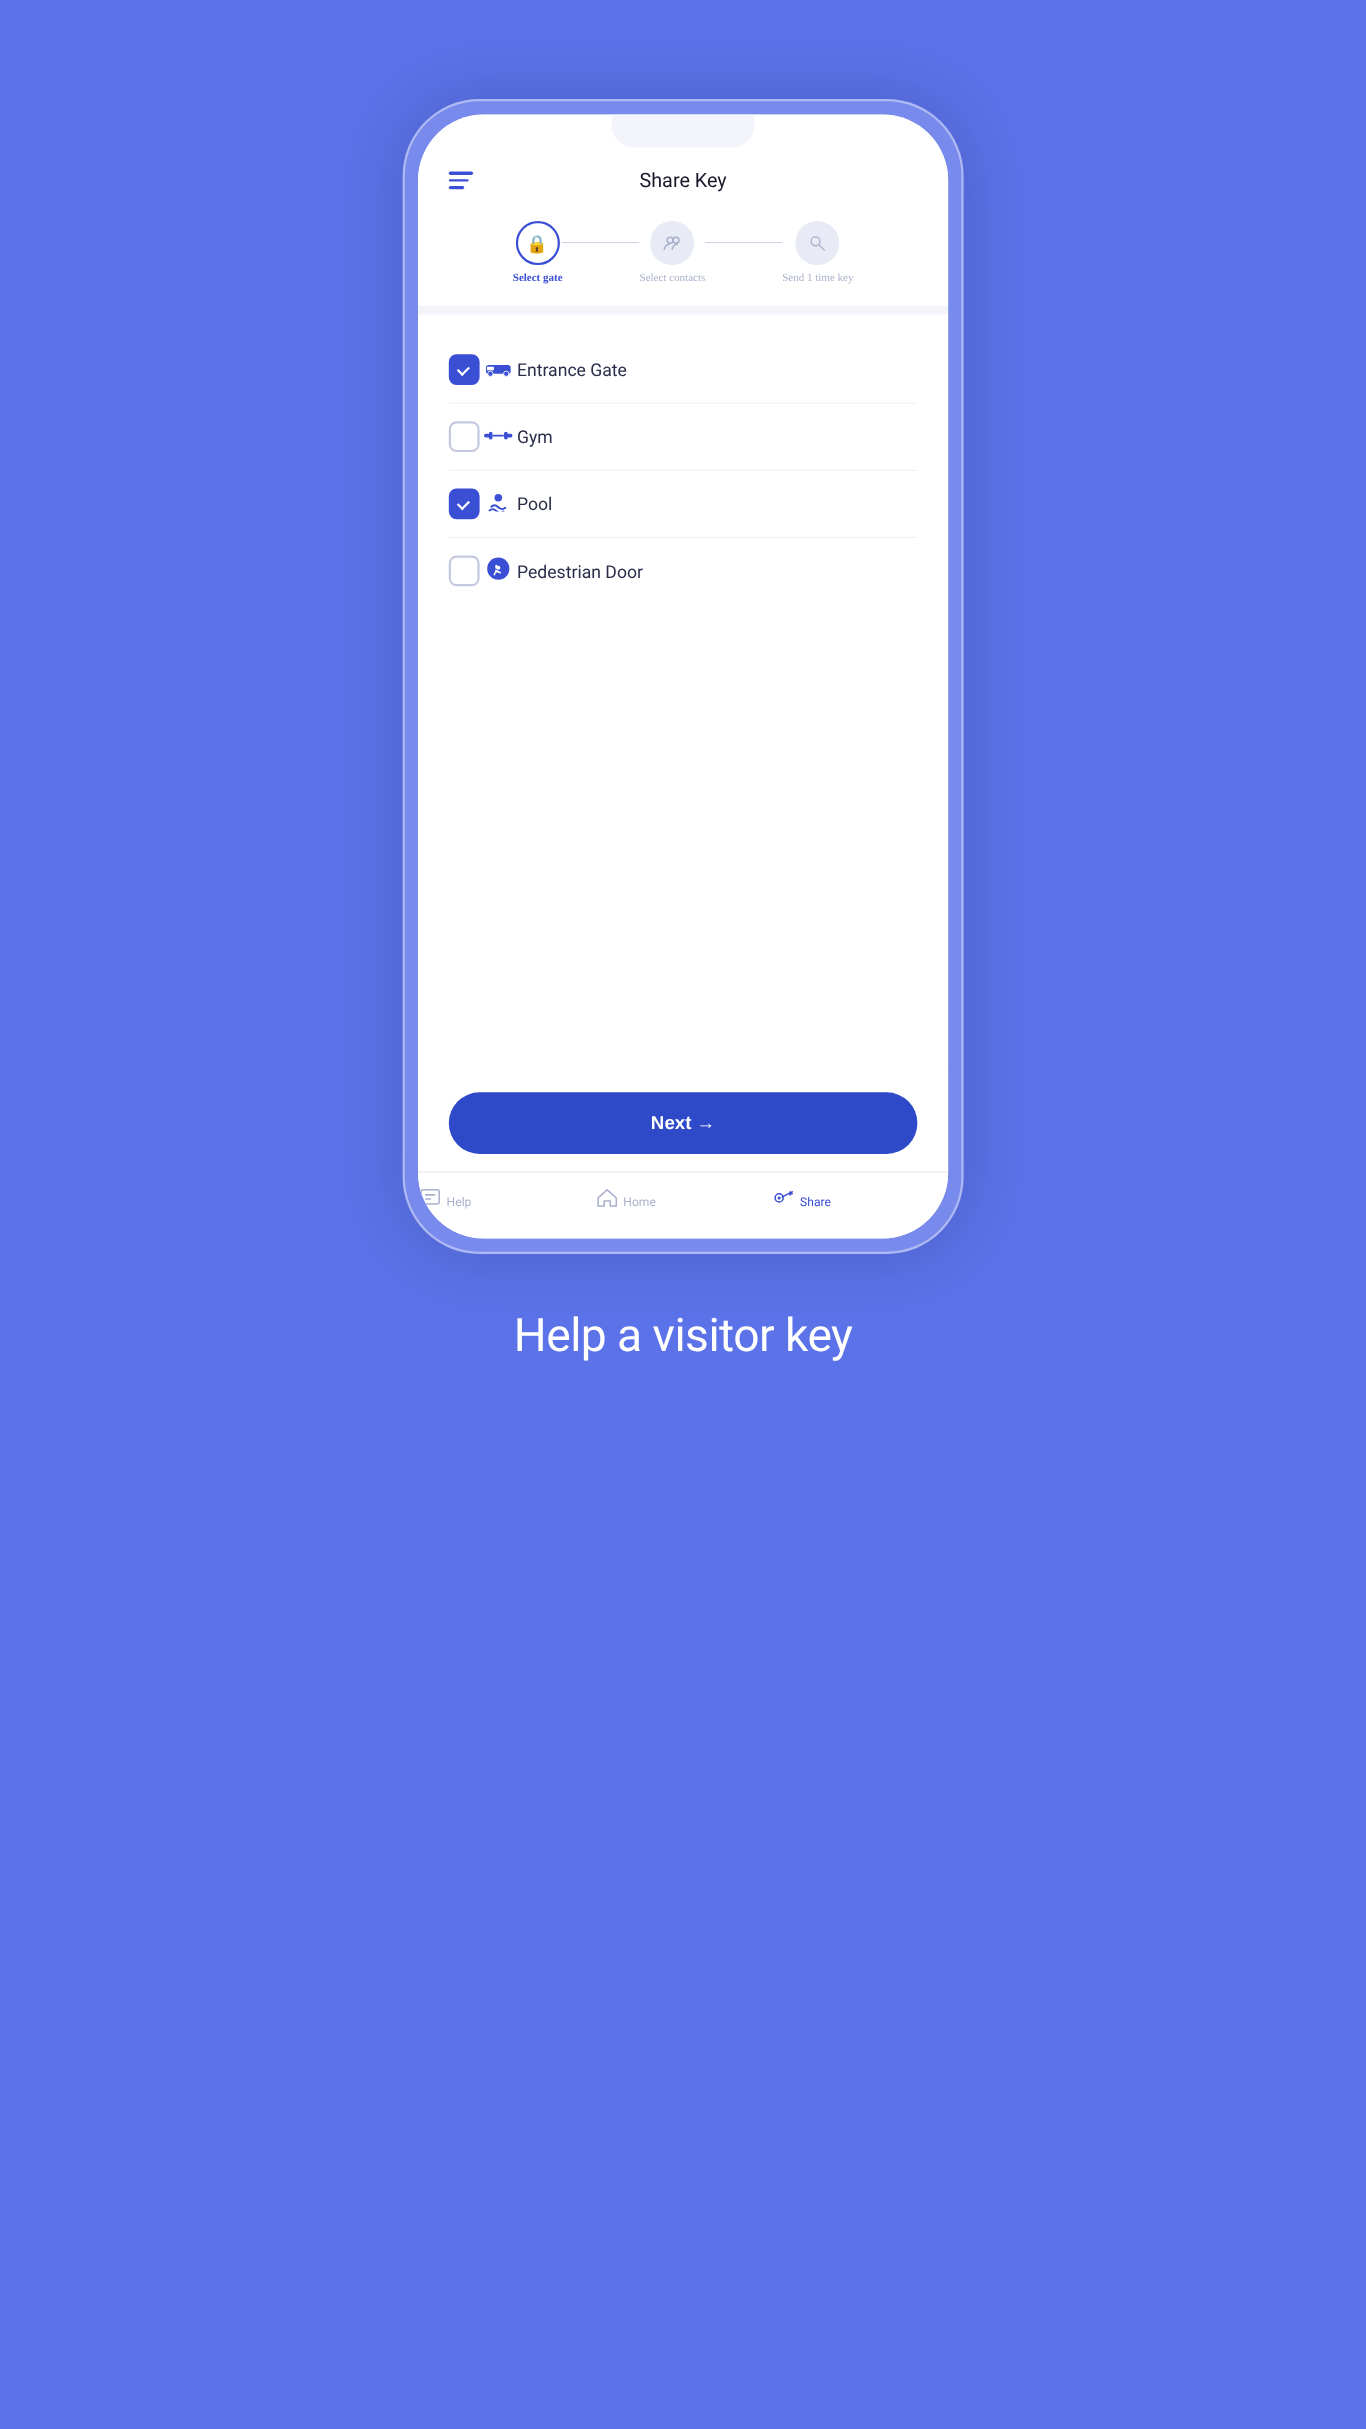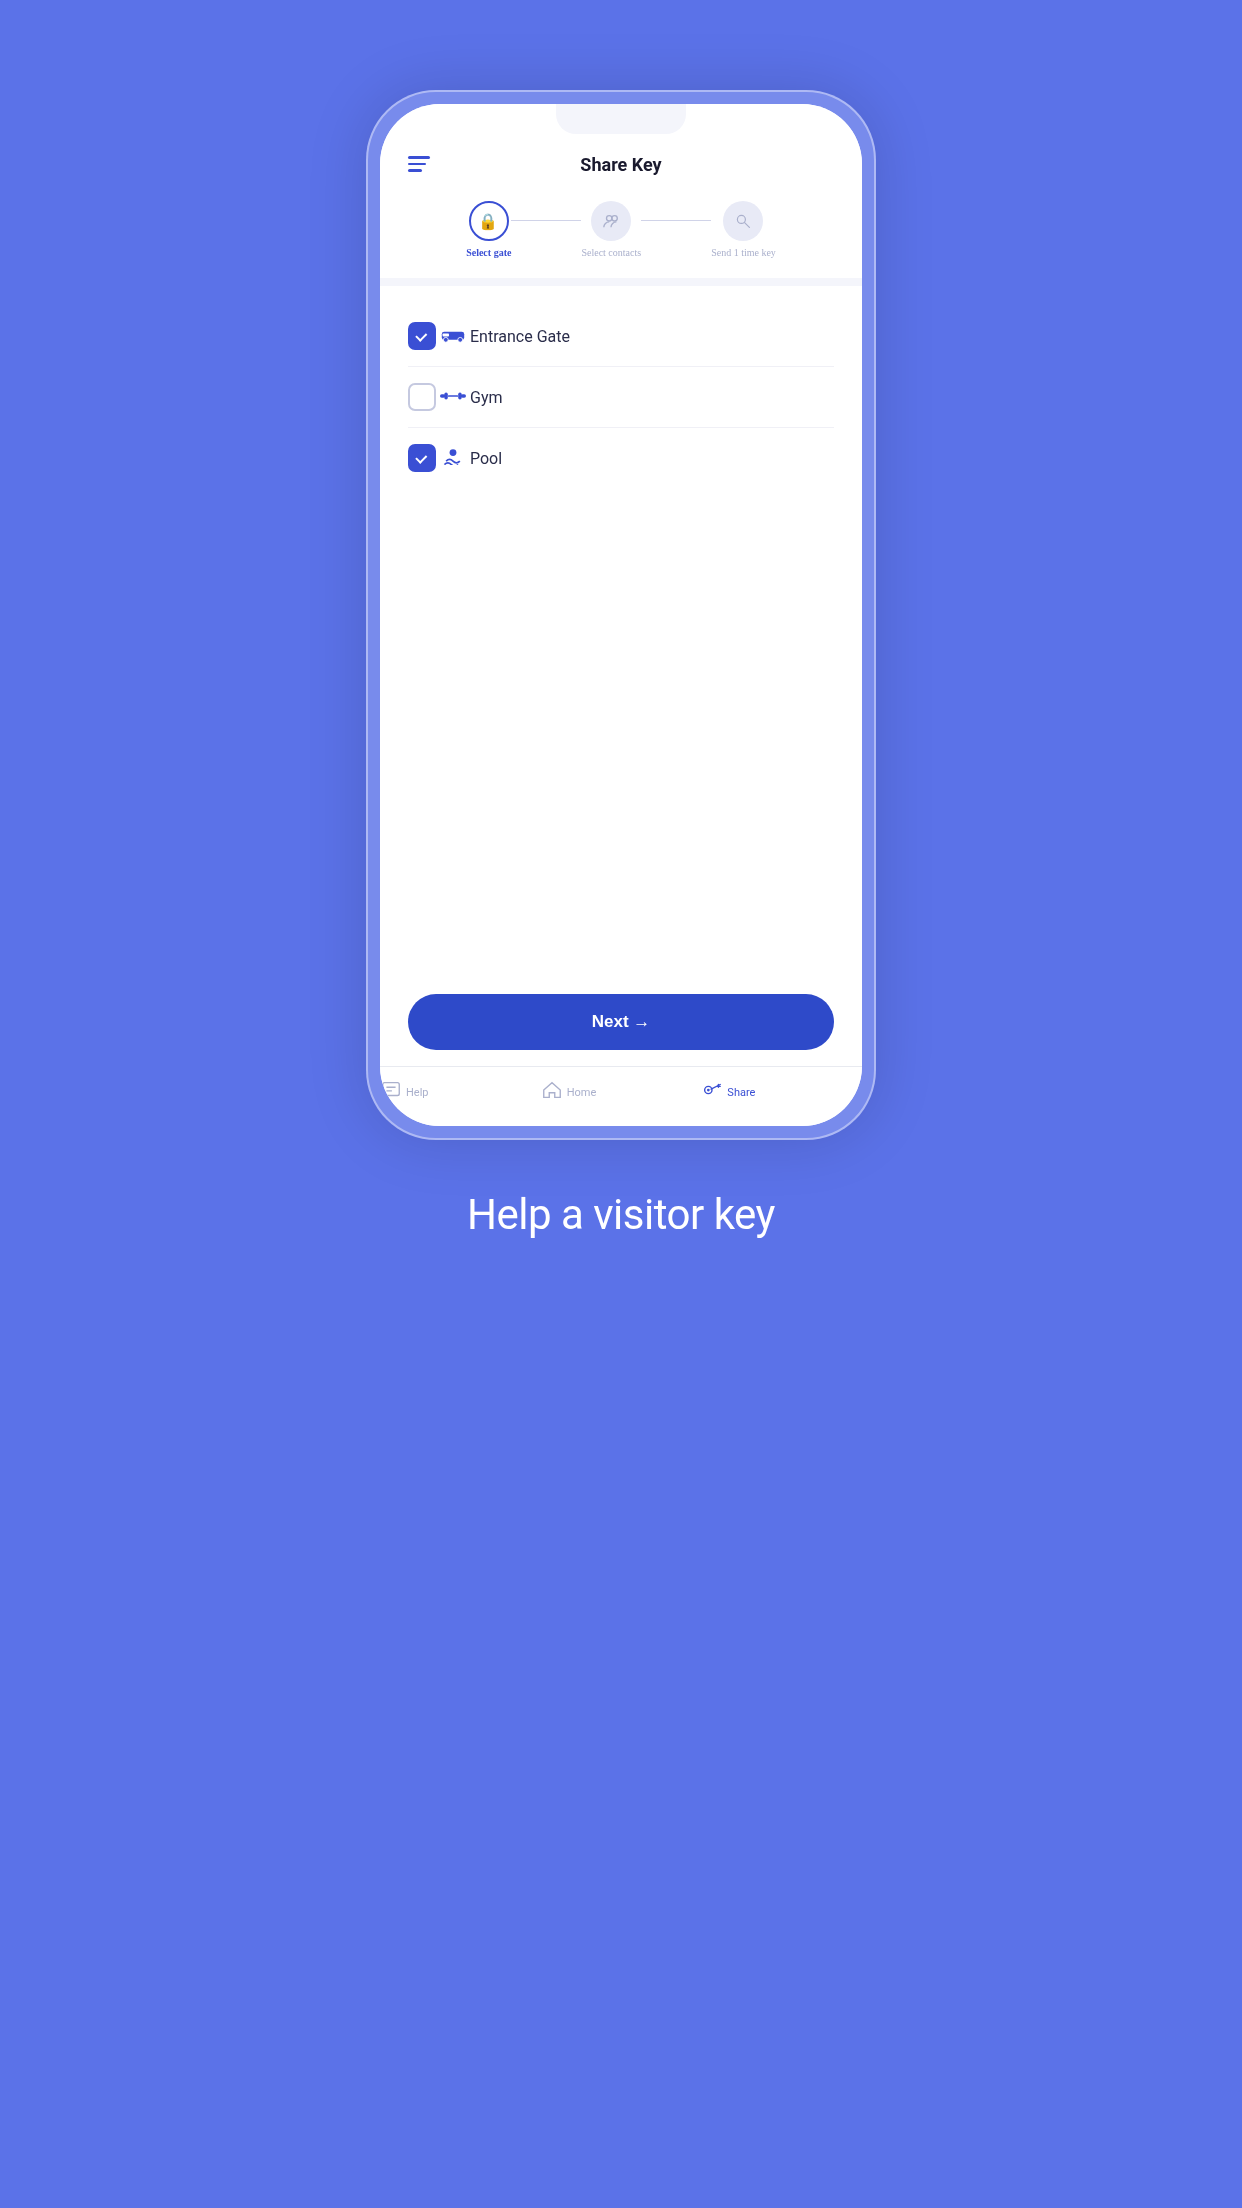--- a/index.html
+++ b/index.html
@@ -79,21 +79,21 @@
       background: #3a4fd4;
       border-radius: 2px;
     }
 
     .hamburger-icon span:first-child { width: 22px; }
     .hamburger-icon span:nth-child(2) { width: 18px; }
     .hamburger-icon span:last-child { width: 14px; }
 
     .page-title {
       font-size: 18px;
-      font-weight: 700;
+      font-weight: 400;
       color: #1a1a2e;
     }
 
     
     .steps-container {
       background: white;
       padding: 10px 30px 20px;
       display: flex;
       align-items: center;
       justify-content: center;
@@ -348,20 +348,34 @@
         <span class="gate-icon">
           <svg width="24" height="18" viewBox="0 0 28 20" fill="none">
             <circle cx="14" cy="6" r="4" fill="#3a4fd4"></circle>
             <path d="M6 16 Q10 12 14 16 Q18 20 22 16" stroke="#3a4fd4" stroke-width="2" fill="none"></path>
             <path d="M4 20 Q8 16 12 20 Q16 24 20 20" stroke="#3a4fd4" stroke-width="2" fill="none"></path>
           </svg>
         </span>
         <span class="gate-name">Pool</span>
       </div>
 
+      <div class="gate-item">
+        <div class="checkbox"></div>
+        <span class="gate-icon">
+          <svg width="22" height="22" viewBox="0 0 24 24" fill="none">
+            <circle cx="12" cy="12" r="11" fill="#3a4fd4"></circle>
+            <rect x="9" y="8" width="2" height="4" rx="1" fill="white"></rect>
+            <rect x="9" y="13" width="2" height="3" rx="1" fill="white" transform="rotate(-30 10 14)"></rect>
+            <circle cx="12" cy="11" r="2" fill="white"></circle>
+            <path d="M10 14 L8 18" stroke="white" stroke-width="1.5" stroke-linecap="round"></path>
+            <path d="M10 14 L14 16" stroke="white" stroke-width="1.5" stroke-linecap="round"></path>
+          </svg>
+        </span>
+        <span class="gate-name">Pedestrian Door</span>
+      </div>
 
 
     </div>
 
     <div class="next-btn-container">
       <button class="next-btn">
         <span>Next →</span>
       </button>
     </div>
 

